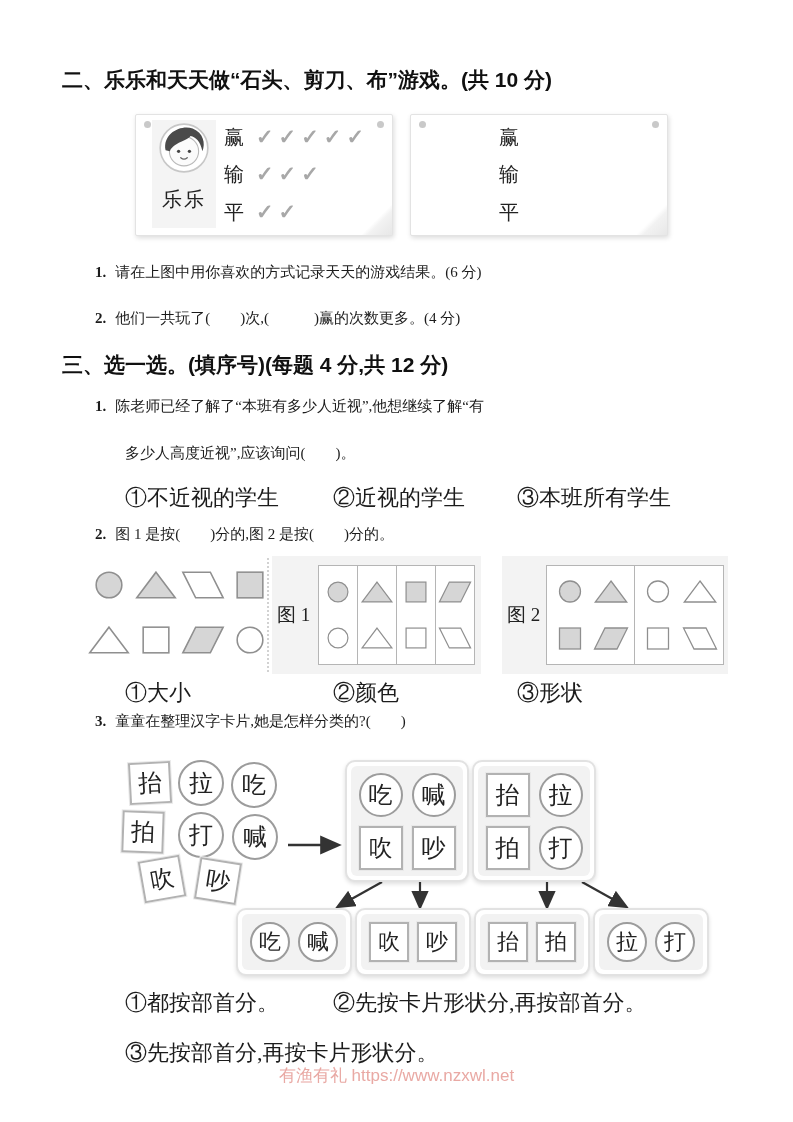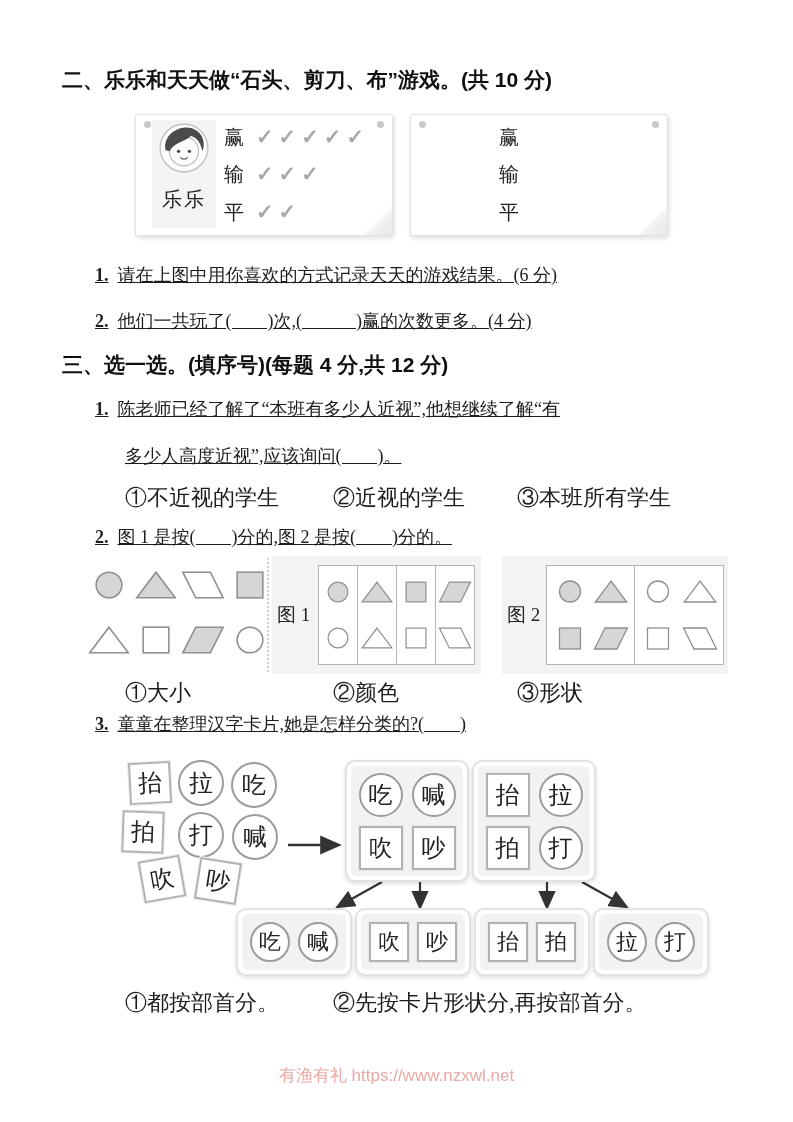--- a/index.html
+++ b/index.html
@@ -1,20 +1,20 @@
 <!DOCTYPE html>
 <html><head>
 <meta charset="utf-8">
 <style>
   html,body{margin:0;padding:0;background:#fff;}
   .page{position:relative;width:793px;height:1122px;background:#ffffff;overflow:hidden;
         font-family:"Liberation Serif",serif;color:#1c1c1c;}
   .abs{position:absolute;}
   .sec-heading{font-family:"Liberation Sans",sans-serif;font-weight:700;font-size:21px;color:#101010;white-space:nowrap;}
-  .qline{font-size:18px;white-space:nowrap;text-decoration:underline;}
+  .qline{font-size:15px;white-space:nowrap;}
   .qnum{font-weight:700;margin-right:9px;}
   .optline{font-size:22px;white-space:nowrap;}
 
   
   .note{position:absolute;width:256px;height:120px;background:#fff;border:1px solid #e3e3e3;
         box-shadow:1px 2px 5px rgba(0,0,0,.14);border-radius:2px;}
   .pin{position:absolute;width:7px;height:7px;border-radius:50%;background:#c9c9c9;top:6px;}
   .pin.left{left:8px;} .pin.right{right:8px;}
   .note-strip{position:absolute;left:16px;top:5px;width:64px;height:108px;background:#f4f4f4;
         display:flex;flex-direction:column;align-items:center;}
@@ -334,17 +334,18 @@
           <div class="botrow" id="bot-grid-3">
             <div class="ccard circle">拉</div>
             <div class="ccard circle">打</div>
           </div>
         </div>
     </div>
   </div>
 
   <div class="abs optline" style="left:125px;top:988px;">①都按部首分。</div>
   <div class="abs optline" style="left:333px;top:988px;">②先按卡片形状分,再按部首分。</div>
+  <div class="abs optline" style="left:125px;top:1038px;">③先按部首分,再按卡片形状分。</div>
 
   <div class="abs footer-mark" style="left:0;right:0;top:1064px;text-align:center;">有渔有礼 https://www.nzxwl.net</div>
   <div class="abs footer-page" style="left:0;right:0;top:1086px;text-align:center;">第 页 共 页</div>
 
 </div>
 
 </body></html>

